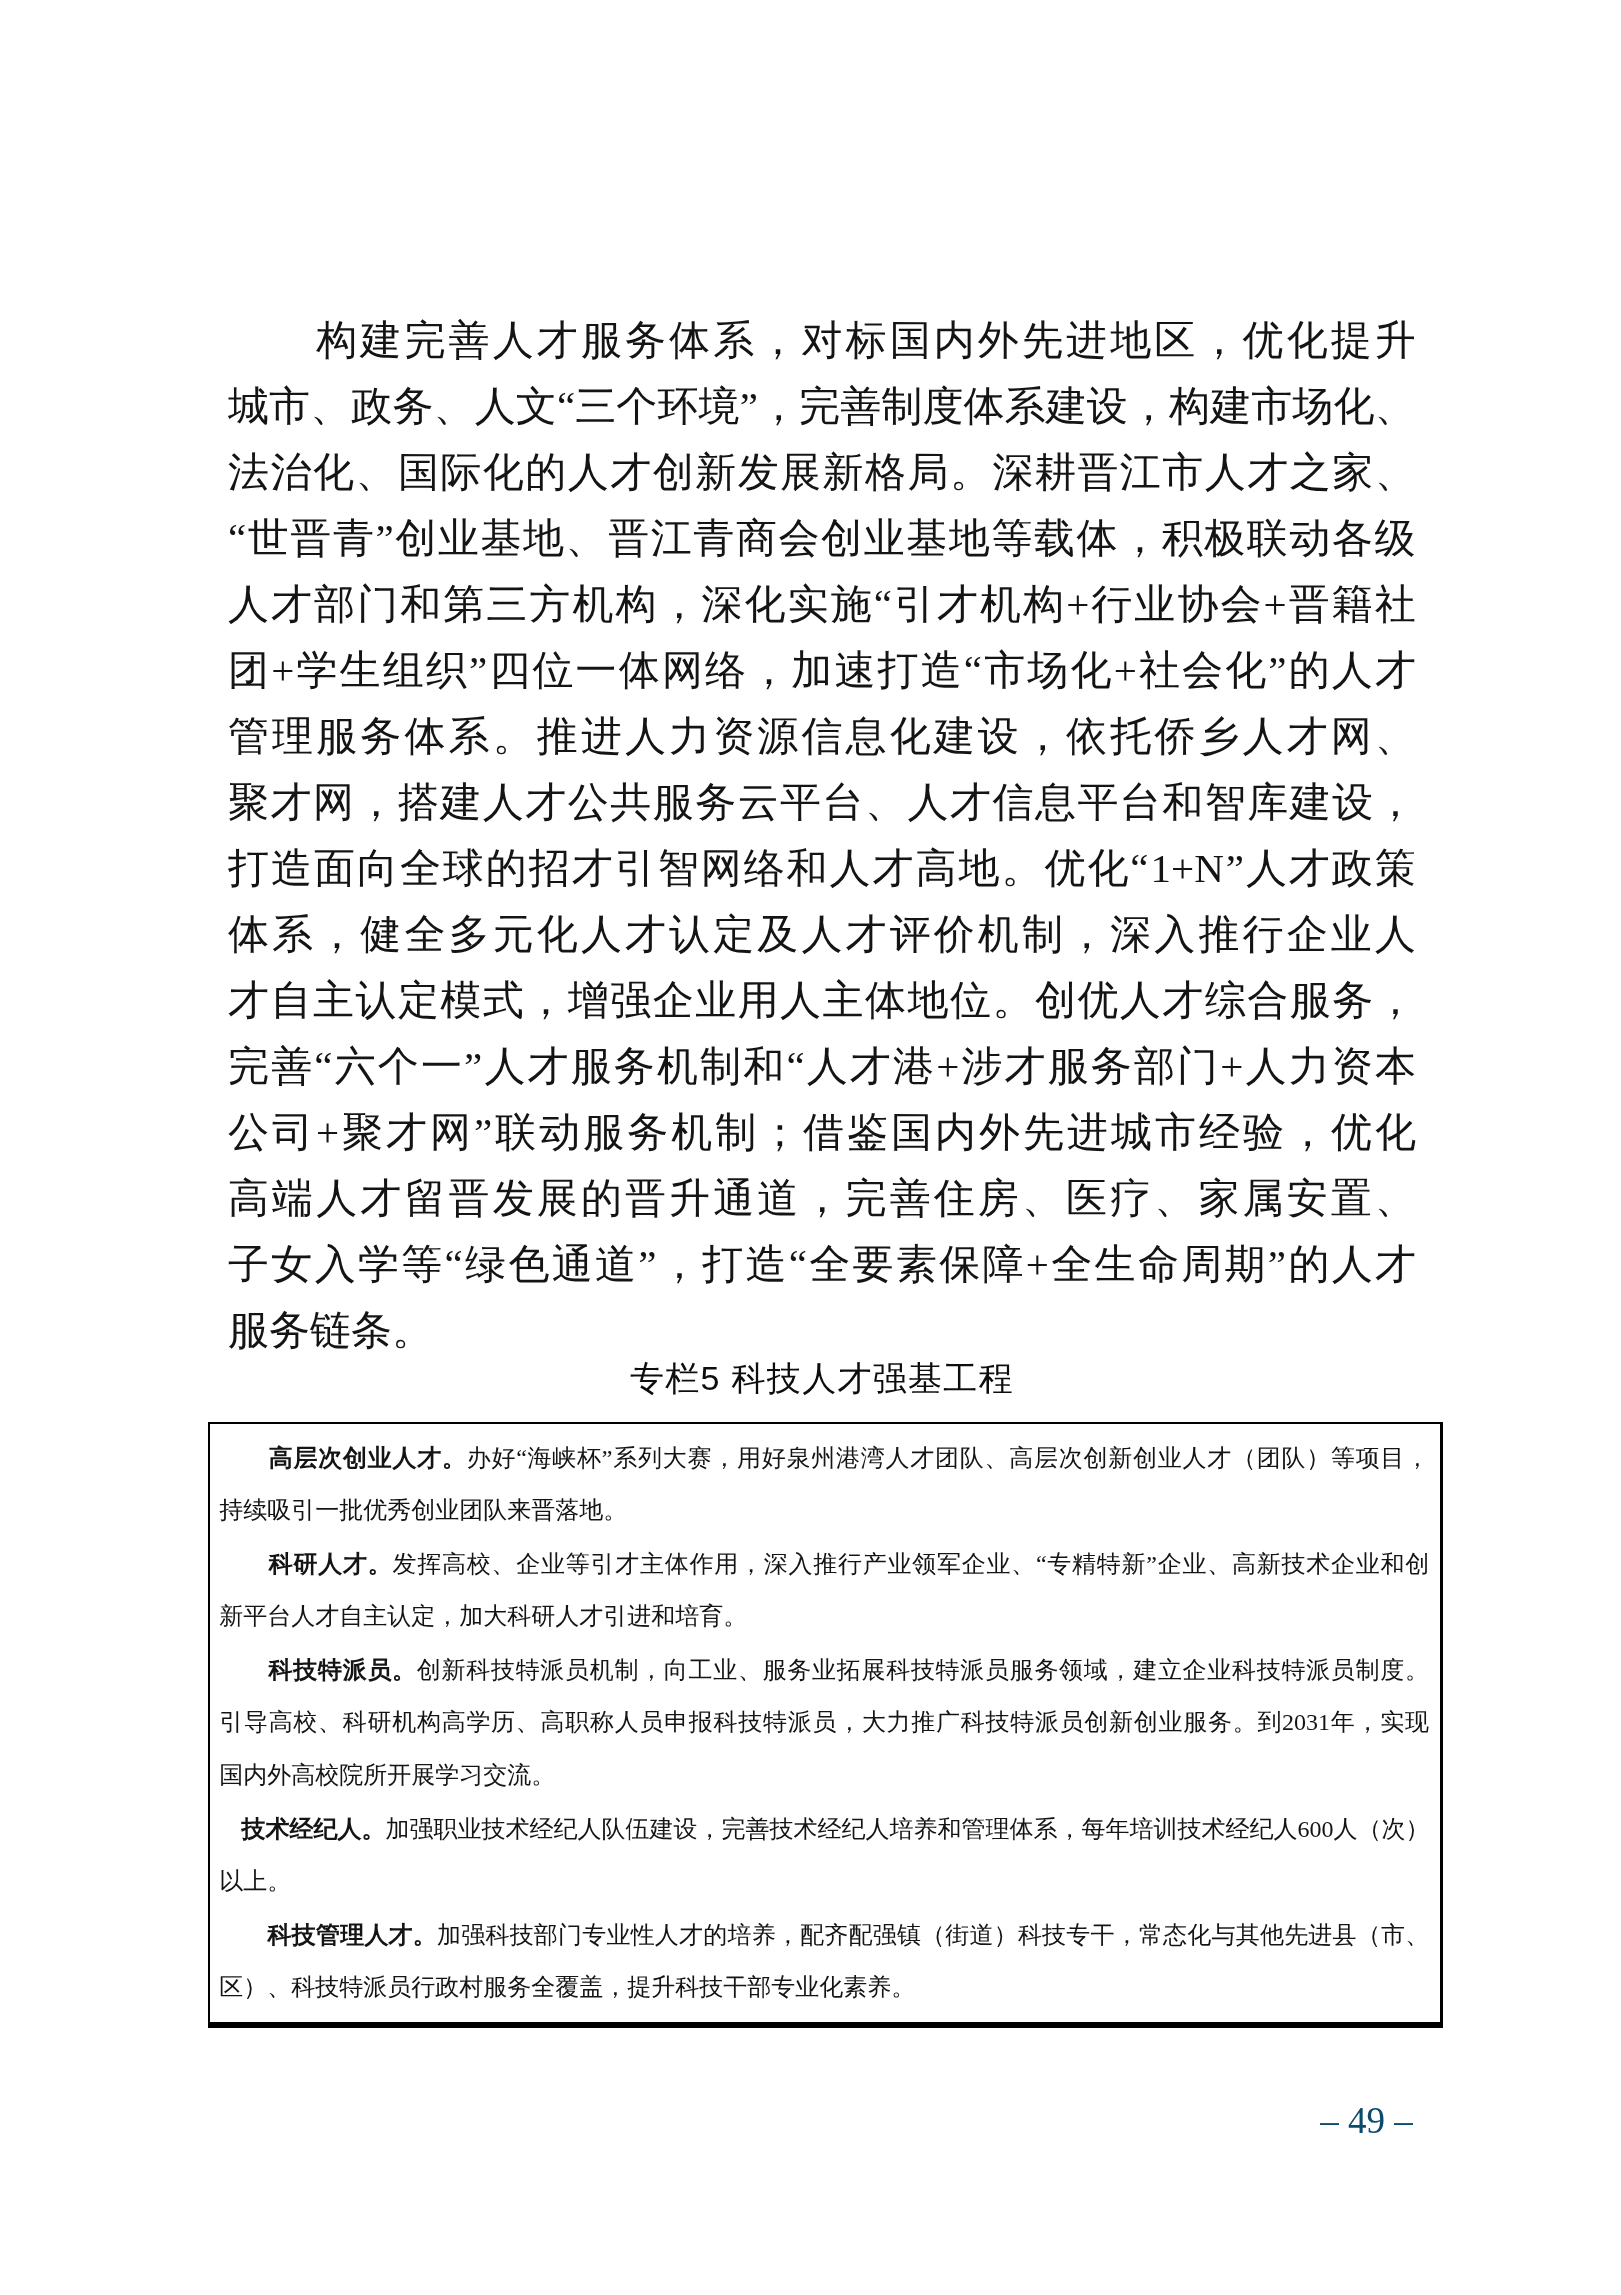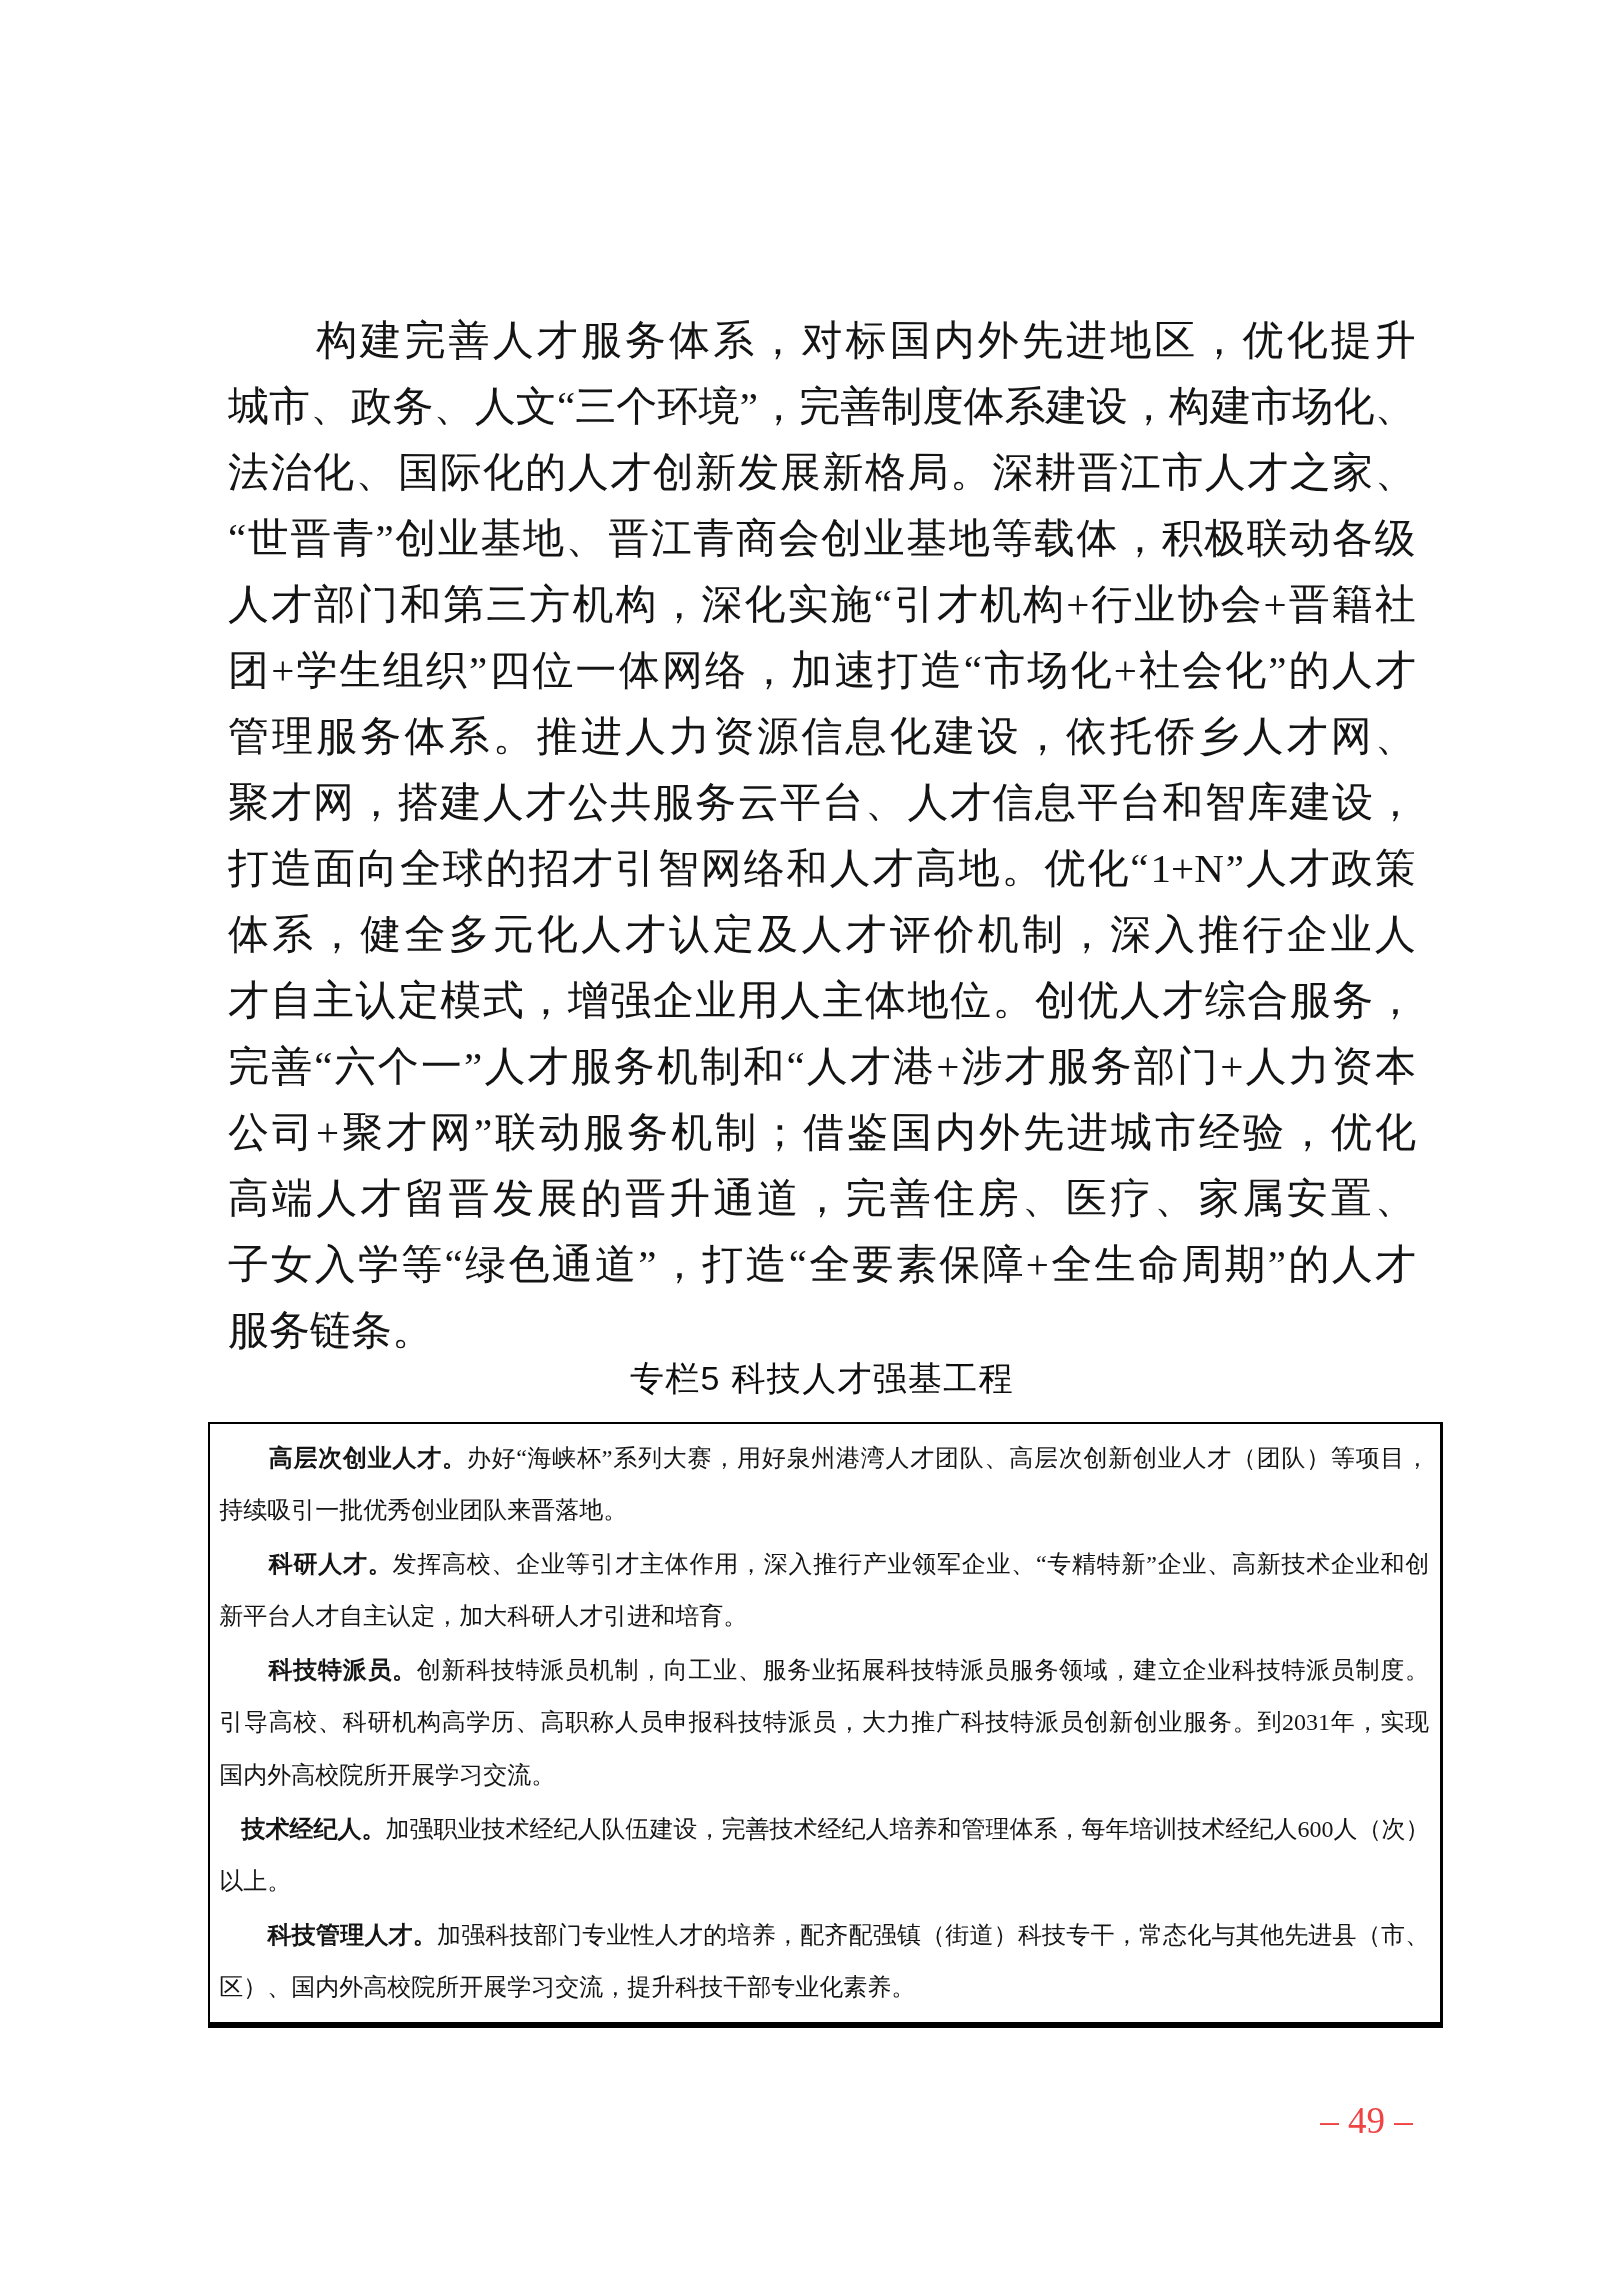--- a/index.html
+++ b/index.html
@@ -80,21 +80,21 @@
   .page-number {
     position: absolute;
     left: 1268px;
     top: 2100px;
     width: 197px;
     height: 41px;
     line-height: 41px;
     text-align: center;
     font-size: 37px;
     font-family: "Liberation Serif", "DejaVu Serif", serif;
-    color: #ef4444;
+    color: #0c4a6e;
   }
 </style>
 </head>
 <body>
 
 <div class="page">
 
   <div class="body-text" id="bodyText">
       <div class="body-line line-fill">
         <span class="sp-indent"></span>
@@ -865,19 +865,19 @@
         <span>与</span>
         <span>其</span>
         <span>他</span>
         <span>先</span>
         <span>进</span>
         <span>县</span>
         <span>（</span>
         <span>市</span>
         <span>、</span>
       </div>
-      <div class="panel-line">区）、国内外高校院所开展学习交流，提升科技干部专业化素养。</div>
+      <div class="panel-line">区）、科技特派员行政村服务全覆盖，提升科技干部专业化素养。</div>
     </div>
 
   <div class="page-number">– 49 –</div>
 
 </div>
 
 
 </body></html>

